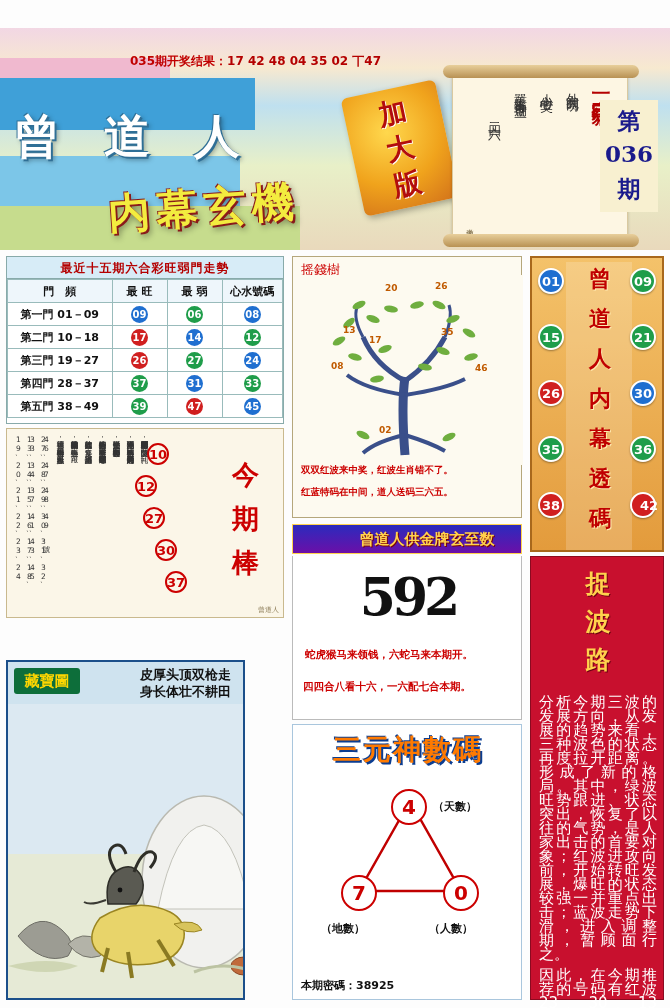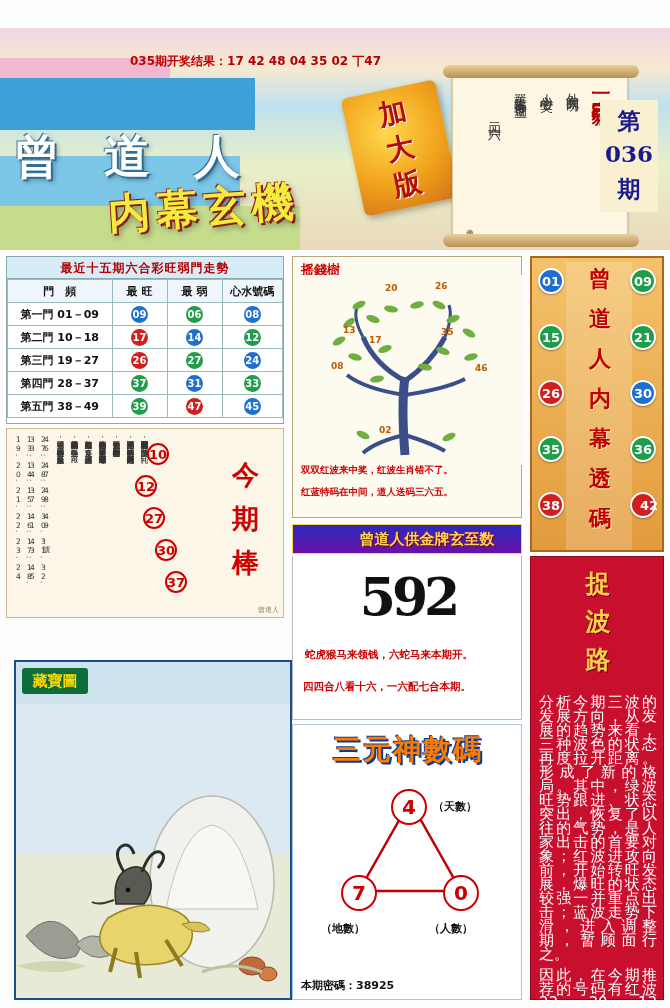--- a/index.html
+++ b/index.html
@@ -49,21 +49,20 @@
     font-size:12px; font-weight:bold; color:#c00000; letter-spacing:0px;
   }
   .result-line .nums { color:#b40000; }
 
   .bigtitle1 {
     position:absolute; left:14px; top:78px;
     font-size:46px; font-weight:bold; color:#ffffff;
     letter-spacing:14px;
     text-shadow:2px 2px 0 #2f6f96, -1px -1px 0 #2f6f96, 3px 3px 5px rgba(0,0,0,.35);
     font-family:"DejaVu Serif", serif;
-    margin-top:20px;
   }
   .bigtitle2 {
     position:absolute; left:108px; top:152px;
     font-size:42px; font-weight:bold; color:#f3ec3f;
     letter-spacing:6px;
     text-shadow:2px 2px 0 #8a1a1a, -1px -1px 0 #8a1a1a, 3px 4px 6px rgba(0,0,0,.4);
     font-family:"DejaVu Serif", serif;
     transform:rotate(-4deg);
   }
   .stamp {
@@ -158,21 +157,21 @@
     position:absolute; width:22px; height:22px; border:2px solid #c00; border-radius:50%;
     color:#c00; font-size:13px; font-weight:bold; text-align:center; line-height:19px;
   }
   .pick-word {
     position:absolute; right:2px; font-size:27px; color:#c00; font-weight:bold;
     font-family:"DejaVu Serif", serif;
   }
 
   
   .pic {
-    position:absolute; left:14px; top:660px; width:278px; height:340px;
+    position:absolute; left:6px; top:660px; width:239px; height:340px;
     border:2px solid #1b4f8a; background:#cfe3ef; overflow:hidden;
   }
   .pic-label {
     position:absolute; left:6px; top:6px; width:66px; height:26px;
     background:#0d6e3a; color:#ffd700; font-size:15px; font-weight:bold;
     text-align:center; line-height:26px; border-radius:3px;
     font-family:"DejaVu Serif", serif;
   }
   .pic-cap {
     position:absolute; left:80px; top:4px; width:195px; text-align:center;
@@ -180,21 +179,21 @@
     font-family:"DejaVu Serif", serif;
   }
   .pic-art { position:absolute; left:0; top:42px; width:274px; height:294px; }
 
   
   .tree {
     position:absolute; left:292px; top:256px; width:230px; height:262px;
     background:#fdfaf0; border:1px solid #b5a77c;
   }
   .tree-title {
-    position:absolute; left:8px; top:4px; font-size:13px; font-weight:bold; color:#c00;
+    position:absolute; left:8px; top:4px; font-size:13px; font-weight:normal; color:#c00;
     font-family:"DejaVu Serif", serif;
     text-align:right;
   }
   .tree-num { position:absolute; font-size:9px; color:#c05a00; font-weight:bold; }
   .tree-line1 { position:absolute; left:8px; bottom:40px; font-size:9.5px; color:#c00; font-weight:bold;}
   .tree-line2 { position:absolute; left:8px; bottom:18px; font-size:9.5px; color:#c00; font-weight:bold;}
 
   
   .goldbanner {
     position:absolute; left:292px; top:524px; width:230px; height:30px;
@@ -386,20 +385,24 @@
       <div class="pick-num" style="left:50px;  top:132px;">37</div>
       <div class="pick-word" style="top:18px;  right:6px;">今</div>
       <div class="pick-word" style="top:62px;  right:6px;">期</div>
       <div class="pick-word" style="top:106px; right:6px;">棒</div>
     </div>
     <div style="position:absolute; right:4px; bottom:2px; font-size:7px; color:#8a7a55;">曾道人</div>
   </div>
 
   <div class="pic">
     <div class="pic-label">藏寶圖</div>
+    <div class="pic-cap">
+      <div>皮厚头顶双枪走</div>
+      <div>身长体壮不耕田</div>
+    </div>
     <svg class="pic-art" viewBox="0 0 274 294">
       <rect x="0" y="0" width="274" height="294" fill="#dce9f2"></rect>
       <rect x="0" y="150" width="274" height="144" fill="#e3e7d3"></rect>
       <path d="M0 150 L274 150 L274 294 L0 294 Z" fill="#e6ead6"></path>
       <ellipse cx="196" cy="178" rx="62" ry="86" fill="#f1f1ee" stroke="#b9b9b0" stroke-width="1.5"></ellipse>
       <path d="M150 205 q16 -80 46 -84 q30 4 46 84 z" fill="#f7f7f4" stroke="#c3c3ba" stroke-width="1"></path>
       <path d="M10 232 q22 -26 44 -6 q16 14 6 26 q-26 10 -50 -20 z" fill="#9c9c93" stroke="#6e6e66" stroke-width="1"></path>
       <path d="M60 240 q14 -14 30 -4 q10 8 2 16 q-18 6 -32 -12 z" fill="#b3b3a8" stroke="#76766c" stroke-width="1"></path>
       <g>
         <path d="M92 214 q36 -22 70 -6 q16 8 14 26 q-4 22 -34 26 q-36 4 -54 -14 q-10 -14 4 -32 z" fill="#e8d46a" stroke="#9a8522" stroke-width="1.5"></path>

